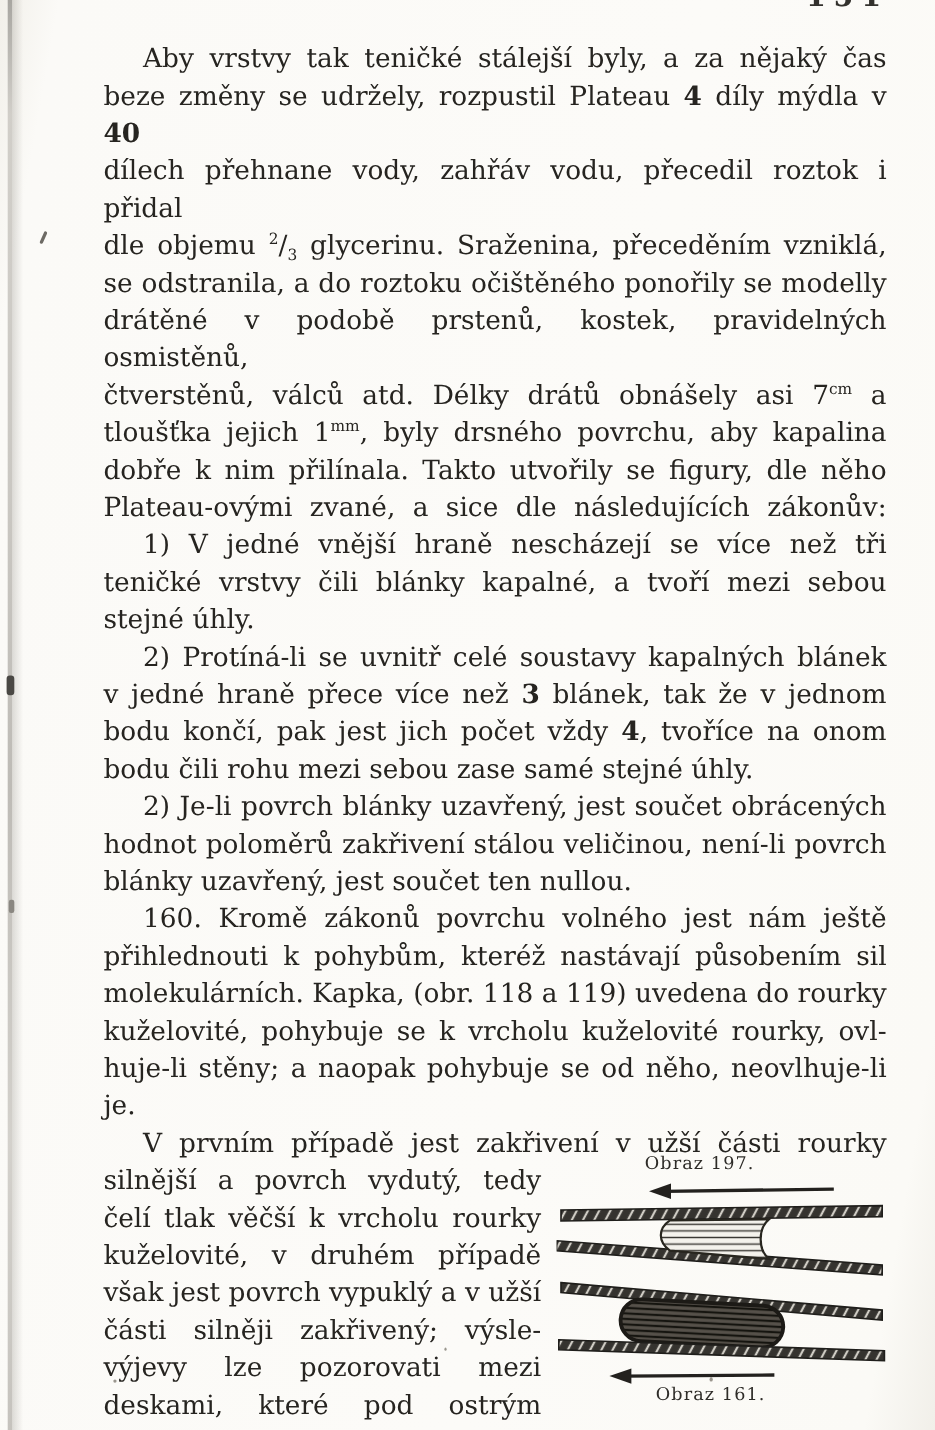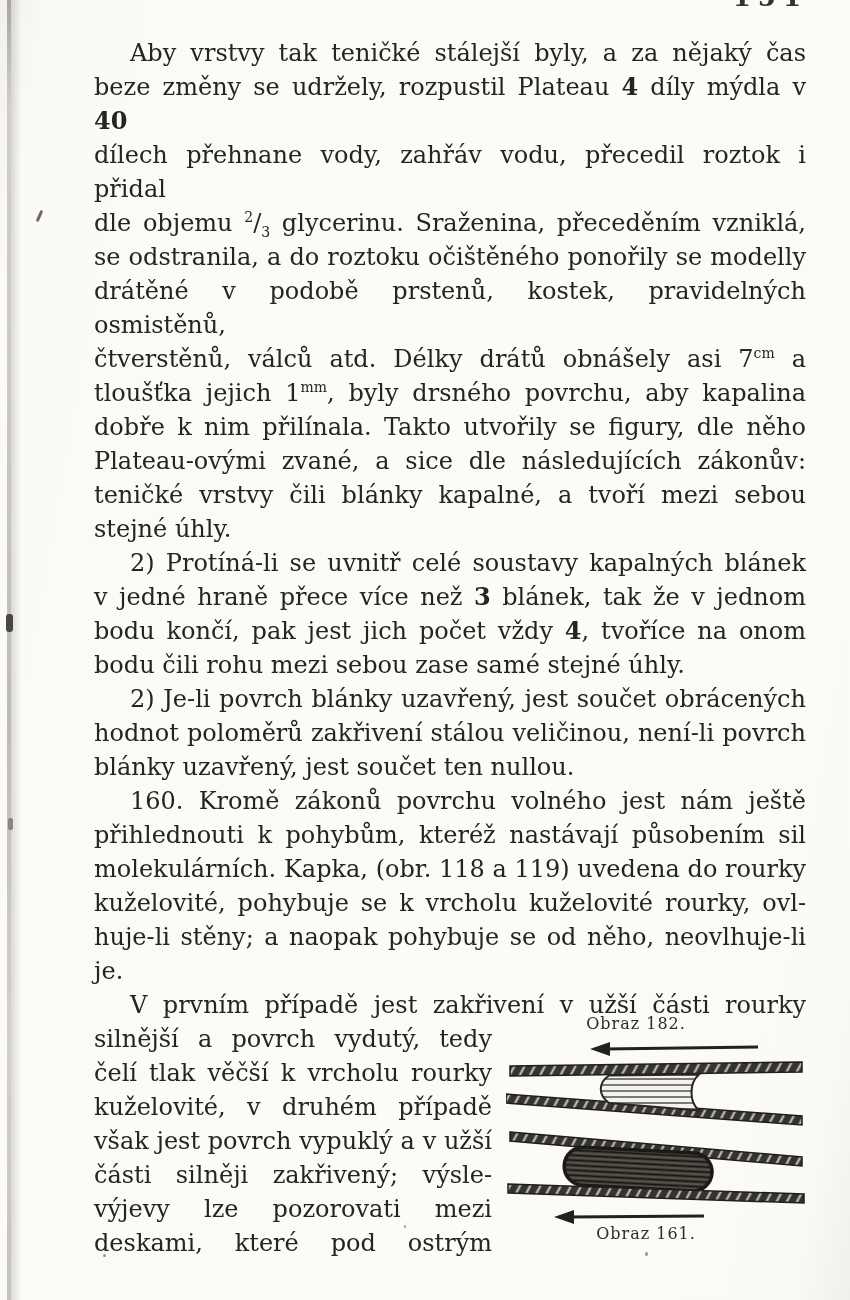--- a/index.html
+++ b/index.html
@@ -58,20 +58,21 @@
         <div class="line"><span>dílech přehnane vody, zahřáv vodu, přecedil roztok i přidal</span></div>
         <div class="line"><span>dle objemu </span><span class="seg-sup">2</span><span>/</span><span class="seg-sub">3</span><span> glycerinu.  Sraženina, přeceděním vzniklá,</span></div>
         <div class="line"><span>se odstranila, a do roztoku očištěného ponořily se modelly</span></div>
         <div class="line"><span>drátěné v podobě prstenů, kostek, pravidelných osmistěnů,</span></div>
         <div class="line"><span>čtverstěnů, válců atd.  Délky drátů obnášely asi 7</span><span class="seg-sup">cm</span><span> a</span></div>
         <div class="line"><span>tloušťka jejich 1</span><span class="seg-sup">mm</span><span>, byly drsného povrchu, aby kapalina</span></div>
         <div class="line"><span>dobře k nim přilínala. Takto utvořily se figury, dle něho</span></div>
         <div class="line"><span>Plateau-ovými zvané, a sice dle následujících zákonův:</span></div>
       </div>
     <div>
+        <div class="line indent"><span>1) V jedné vnější hraně nescházejí se více než tři</span></div>
         <div class="line"><span>teničké vrstvy čili blánky kapalné, a tvoří mezi sebou</span></div>
         <div class="line end"><span>stejné úhly.</span></div>
       </div>
     <div>
         <div class="line indent"><span>2) Protíná-li se uvnitř celé soustavy kapalných blánek</span></div>
         <div class="line"><span>v jedné hraně přece více než </span><span class="seg-b">3</span><span> blánek, tak že v jednom</span></div>
         <div class="line"><span>bodu končí, pak jest jich počet vždy </span><span class="seg-b">4</span><span>, tvoříce na onom</span></div>
         <div class="line end"><span>bodu čili rohu mezi sebou zase samé stejné úhly.</span></div>
       </div>
     <div>
@@ -86,21 +87,21 @@
         <div class="line"><span>kuželovité, pohybuje se k vrcholu kuželovité rourky, ovl-</span></div>
         <div class="line"><span>huje-li stěny; a naopak pohybuje se od něho, neovlhuje-li je.</span></div>
       </div>
     <div>
         <div class="line indent"><span>V prvním případě jest zakřivení v užší části rourky</span></div>
       </div>
 
     <div>
       <div class="fig-float">
 
-        <div class="figcap c118">Obraz 182.</div>
+        <div class="figcap c118">Obraz 197.</div>
 
         <svg width="300" height="92" viewBox="0 0 300 92">
           <defs>
             <pattern id="hA" width="9" height="9" patternUnits="userSpaceOnUse" patternTransform="rotate(28)">
               <rect width="9" height="9" fill="#35332f"></rect>
               <line x1="4.5" y1="0" x2="4.5" y2="9" stroke="#cfccc4" stroke-width="2"></line>
             </pattern>
             <pattern id="dA" width="8" height="6" patternUnits="userSpaceOnUse">
               <rect width="8" height="6" fill="#f4f2ec"></rect>
               <line x1="0" y1="3" x2="8" y2="3" stroke="#3a3833" stroke-width="1.3"></line>

